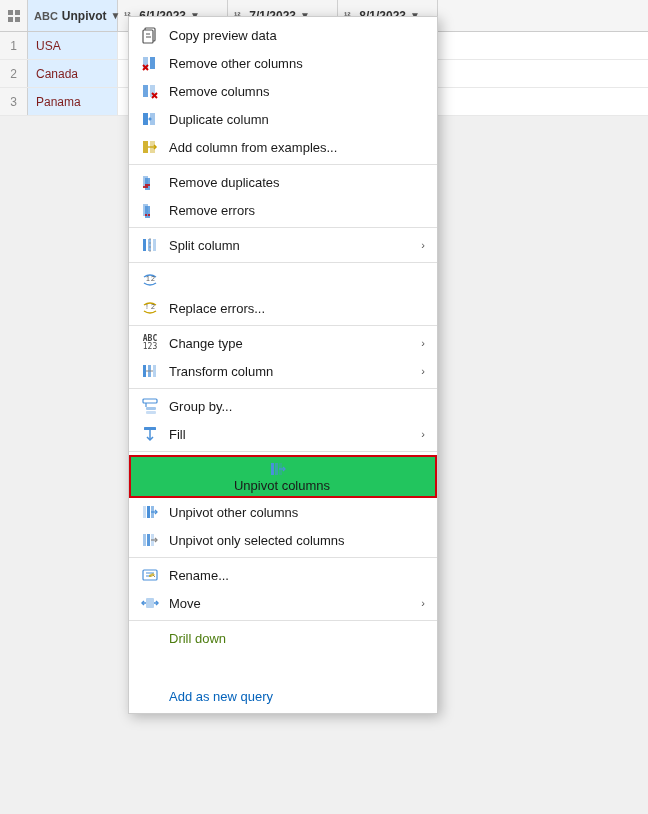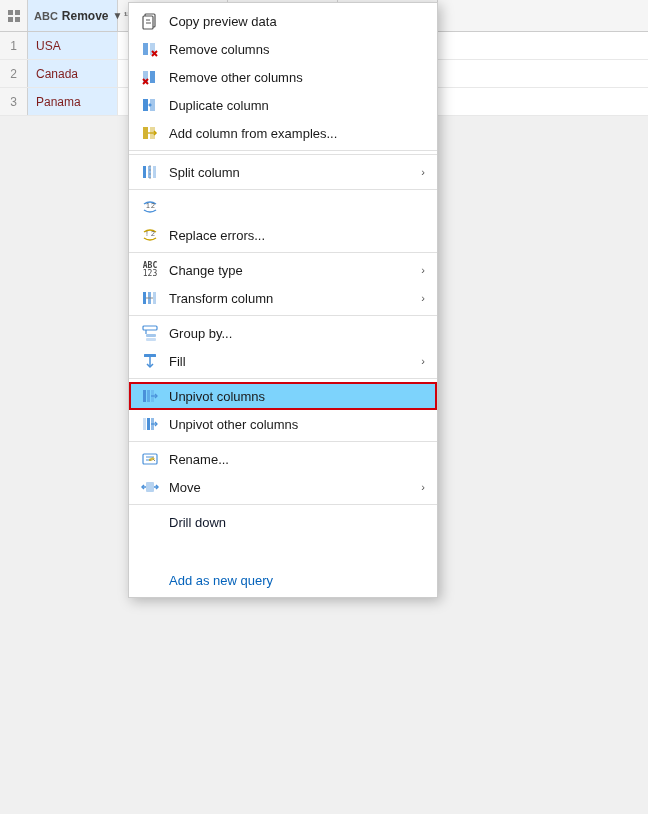--- a/index.html
+++ b/index.html
@@ -85,21 +85,21 @@
 
     
     .col-country { width: 90px; background: #ddeeff; }
     .col-d1 { width: 110px; }
     .col-d2 { width: 110px; }
     .col-d3 { width: 100px; }
 
     
     .context-menu {
       position: absolute;
-      top: 2px;
+      top: 16px;
       left: 128px;
       width: 310px;
       background: #fff;
       border: 1px solid #ccc;
       box-shadow: 3px 3px 12px rgba(0,0,0,0.25);
       z-index: 100;
       padding: 4px 0;
     }
 
     .menu-item {
@@ -134,21 +134,22 @@
     .menu-separator {
       height: 1px;
       background: #e0e0e0;
       margin: 3px 0;
     }
 
     
     .menu-item-highlighted {
       outline: 2px solid #d0000a;
       outline-offset: -2px;
-      background: #7dd3fc;
+      background: #22c55e;
+      flex-direction: column;
     }
 
     
     .menu-item-link .menu-label {
       color: #0563bb;
       text-decoration: none;
     }
 
     
     .abc-icon {
@@ -171,21 +172,21 @@
 
       <svg width="14" height="14" viewBox="0 0 14 14" fill="none" xmlns="http://www.w3.org/2000/svg">
         <rect x="1" y="1" width="5" height="5" fill="#888"></rect>
         <rect x="8" y="1" width="5" height="5" fill="#888"></rect>
         <rect x="1" y="8" width="5" height="5" fill="#888"></rect>
         <rect x="8" y="8" width="5" height="5" fill="#888"></rect>
       </svg>
     </div>
     <div class="col-header col-country">
       <span class="col-type-icon">ABC</span>
-      <span>Remove</span>
+      <span>Unpivot</span>
       <span class="dropdown-btn">▼</span>
     </div>
     <div class="col-header col-d1">
       <span class="col-type-icon" style="font-size:10px;">¹²₃</span>
       <span>6/1/2023</span>
       <span class="dropdown-btn">▼</span>
     </div>
     <div class="col-header col-d2">
       <span class="col-type-icon" style="font-size:10px;">¹²₃</span>
       <span>7/1/2023</span>
@@ -263,44 +264,44 @@
         <line x1="5" y1="8" x2="9" y2="8" stroke="#555" stroke-width="1"></line>
         <line x1="5" y1="11" x2="10" y2="11" stroke="#555" stroke-width="1"></line>
       </svg>
     </div>
     <span class="menu-label">Copy preview data</span>
   </div>
 
   <div class="menu-item">
     <div class="menu-icon">
       <svg width="18" height="18" viewBox="0 0 18 18" fill="none" xmlns="http://www.w3.org/2000/svg">
+        <rect x="2" y="3" width="5" height="12" fill="#4a90d9" opacity="0.5"></rect>
+        <rect x="9" y="3" width="5" height="12" fill="#4a90d9" opacity="0.9"></rect>
+        <line x1="2" y1="11" x2="7" y2="16" stroke="#c00" stroke-width="2"></line>
+        <line x1="7" y1="11" x2="2" y2="16" stroke="#c00" stroke-width="2"></line>
+      </svg>
+    </div>
+    <span class="menu-label">Remove other columns</span>
+  </div>
+
+  <div class="menu-item">
+    <div class="menu-icon">
+      <svg width="18" height="18" viewBox="0 0 18 18" fill="none" xmlns="http://www.w3.org/2000/svg">
         <rect x="2" y="3" width="5" height="12" fill="#4a90d9" opacity="0.8"></rect>
         <rect x="9" y="3" width="5" height="12" fill="#4a90d9" opacity="0.4"></rect>
         <line x1="11" y1="11" x2="16" y2="16" stroke="#c00" stroke-width="2"></line>
         <line x1="16" y1="11" x2="11" y2="16" stroke="#c00" stroke-width="2"></line>
       </svg>
     </div>
     <span class="menu-label">Remove columns</span>
   </div>
 
   <div class="menu-item">
     <div class="menu-icon">
       <svg width="18" height="18" viewBox="0 0 18 18" fill="none" xmlns="http://www.w3.org/2000/svg">
-        <rect x="2" y="3" width="5" height="12" fill="#4a90d9" opacity="0.5"></rect>
-        <rect x="9" y="3" width="5" height="12" fill="#4a90d9" opacity="0.9"></rect>
-        <line x1="2" y1="11" x2="7" y2="16" stroke="#c00" stroke-width="2"></line>
-        <line x1="7" y1="11" x2="2" y2="16" stroke="#c00" stroke-width="2"></line>
-      </svg>
-    </div>
-    <span class="menu-label">Remove other columns</span>
-  </div>
-
-  <div class="menu-item">
-    <div class="menu-icon">
-      <svg width="18" height="18" viewBox="0 0 18 18" fill="none" xmlns="http://www.w3.org/2000/svg">
         <rect x="2" y="3" width="5" height="12" fill="#4a90d9"></rect>
         <rect x="9" y="3" width="5" height="12" fill="#4a90d9" opacity="0.5"></rect>
         <path d="M7.5 9 L10.5 9 M9 7.5 L9 10.5" stroke="#4a90d9" stroke-width="1.5"></path>
       </svg>
     </div>
     <span class="menu-label">Duplicate column</span>
   </div>
 
   <div class="menu-item">
     <div class="menu-icon">
@@ -309,21 +310,42 @@
         <rect x="9" y="3" width="5" height="12" fill="#c8a000" opacity="0.4"></rect>
         <path d="M13 7 L15 9 L13 11" stroke="#c8a000" stroke-width="1.5" fill="none"></path>
         <line x1="7" y1="9" x2="15" y2="9" stroke="#c8a000" stroke-width="1.2"></line>
       </svg>
     </div>
     <span class="menu-label">Add column from examples...</span>
   </div>
 
   <div class="menu-separator"></div>
 
-
+  <div class="menu-item">
+    <div class="menu-icon">
+      <svg width="18" height="18" viewBox="0 0 18 18" fill="none" xmlns="http://www.w3.org/2000/svg">
+        <rect x="2" y="3" width="5" height="12" fill="#4a90d9" opacity="0.5"></rect>
+        <rect x="4" y="5" width="5" height="12" fill="#4a90d9" opacity="0.8"></rect>
+        <line x1="2" y1="14" x2="7" y2="14" stroke="#c00" stroke-width="1.5"></line>
+        <line x1="4" y1="12" x2="9" y2="12" stroke="#c00" stroke-width="1.5"></line>
+      </svg>
+    </div>
+    <span class="menu-label">Remove duplicates</span>
+  </div>
+
+  <div class="menu-item">
+    <div class="menu-icon">
+      <svg width="18" height="18" viewBox="0 0 18 18" fill="none" xmlns="http://www.w3.org/2000/svg">
+        <rect x="2" y="3" width="5" height="12" fill="#4a90d9" opacity="0.5"></rect>
+        <rect x="4" y="5" width="5" height="12" fill="#4a90d9" opacity="0.8"></rect>
+        <path d="M4 14 L9 14" stroke="#c00" stroke-width="1.5" stroke-dasharray="2,1"></path>
+      </svg>
+    </div>
+    <span class="menu-label">Remove errors</span>
+  </div>
 
   <div class="menu-separator"></div>
 
   <div class="menu-item">
     <div class="menu-icon">
       <svg width="18" height="18" viewBox="0 0 18 18" fill="none" xmlns="http://www.w3.org/2000/svg">
         <rect x="2" y="3" width="3" height="12" fill="#4a90d9"></rect>
         <rect x="7" y="3" width="3" height="12" fill="#4a90d9" opacity="0.6"></rect>
         <rect x="12" y="3" width="3" height="12" fill="#4a90d9" opacity="0.4"></rect>
         <line x1="9" y1="2" x2="9" y2="16" stroke="#888" stroke-width="0.8" stroke-dasharray="2,2"></line>
@@ -431,20 +453,32 @@
         <rect x="2" y="3" width="3" height="12" fill="#4a90d9" opacity="0.3"></rect>
         <rect x="6" y="3" width="3" height="12" fill="#4a90d9"></rect>
         <rect x="10" y="3" width="3" height="12" fill="#4a90d9" opacity="0.6"></rect>
         <path d="M14 7 L16 9 L14 11" stroke="#4a90d9" stroke-width="1.3" fill="none"></path>
         <line x1="10" y1="9" x2="16" y2="9" stroke="#4a90d9" stroke-width="1.3"></line>
       </svg>
     </div>
     <span class="menu-label">Unpivot other columns</span>
   </div>
 
+  <div class="menu-item">
+    <div class="menu-icon">
+      <svg width="18" height="18" viewBox="0 0 18 18" fill="none" xmlns="http://www.w3.org/2000/svg">
+        <rect x="2" y="3" width="3" height="12" fill="#4a90d9" opacity="0.5"></rect>
+        <rect x="6" y="3" width="3" height="12" fill="#4a90d9" opacity="0.9"></rect>
+        <rect x="10" y="3" width="3" height="12" fill="#4a90d9" opacity="0.3"></rect>
+        <path d="M14 7 L16 9 L14 11" stroke="#888" stroke-width="1.3" fill="none"></path>
+        <line x1="10" y1="9" x2="16" y2="9" stroke="#888" stroke-width="1.3"></line>
+      </svg>
+    </div>
+    <span class="menu-label">Unpivot only selected columns</span>
+  </div>
 
   <div class="menu-separator"></div>
 
   <div class="menu-item">
     <div class="menu-icon">
       <svg width="18" height="18" viewBox="0 0 18 18" fill="none" xmlns="http://www.w3.org/2000/svg">
         <rect x="2" y="4" width="14" height="10" rx="1" stroke="#4a90d9" stroke-width="1.2" fill="none"></rect>
         <line x1="5" y1="7" x2="13" y2="7" stroke="#4a90d9" stroke-width="1"></line>
         <line x1="5" y1="10" x2="10" y2="10" stroke="#4a90d9" stroke-width="1"></line>
         <line x1="12" y1="9" x2="14" y2="11" stroke="#888" stroke-width="1"></line>
@@ -464,21 +498,21 @@
       </svg>
     </div>
     <span class="menu-label">Move</span>
     <span class="submenu-arrow">›</span>
   </div>
 
   <div class="menu-separator"></div>
 
   <div class="menu-item menu-item-link">
     <div class="menu-icon"></div>
-    <span class="menu-label" style="color:#0f172a;">Drill down</span>
+    <span class="menu-label" style="color:#4d7c0f;">Drill down</span>
   </div>
 
   <div class="menu-item menu-item-link">
     <div class="menu-icon"></div>
     <span class="menu-label" style="color:#0563bb;margin-top:32px;">Add as new query</span>
   </div>
 
 </div>
 
 </body></html>

